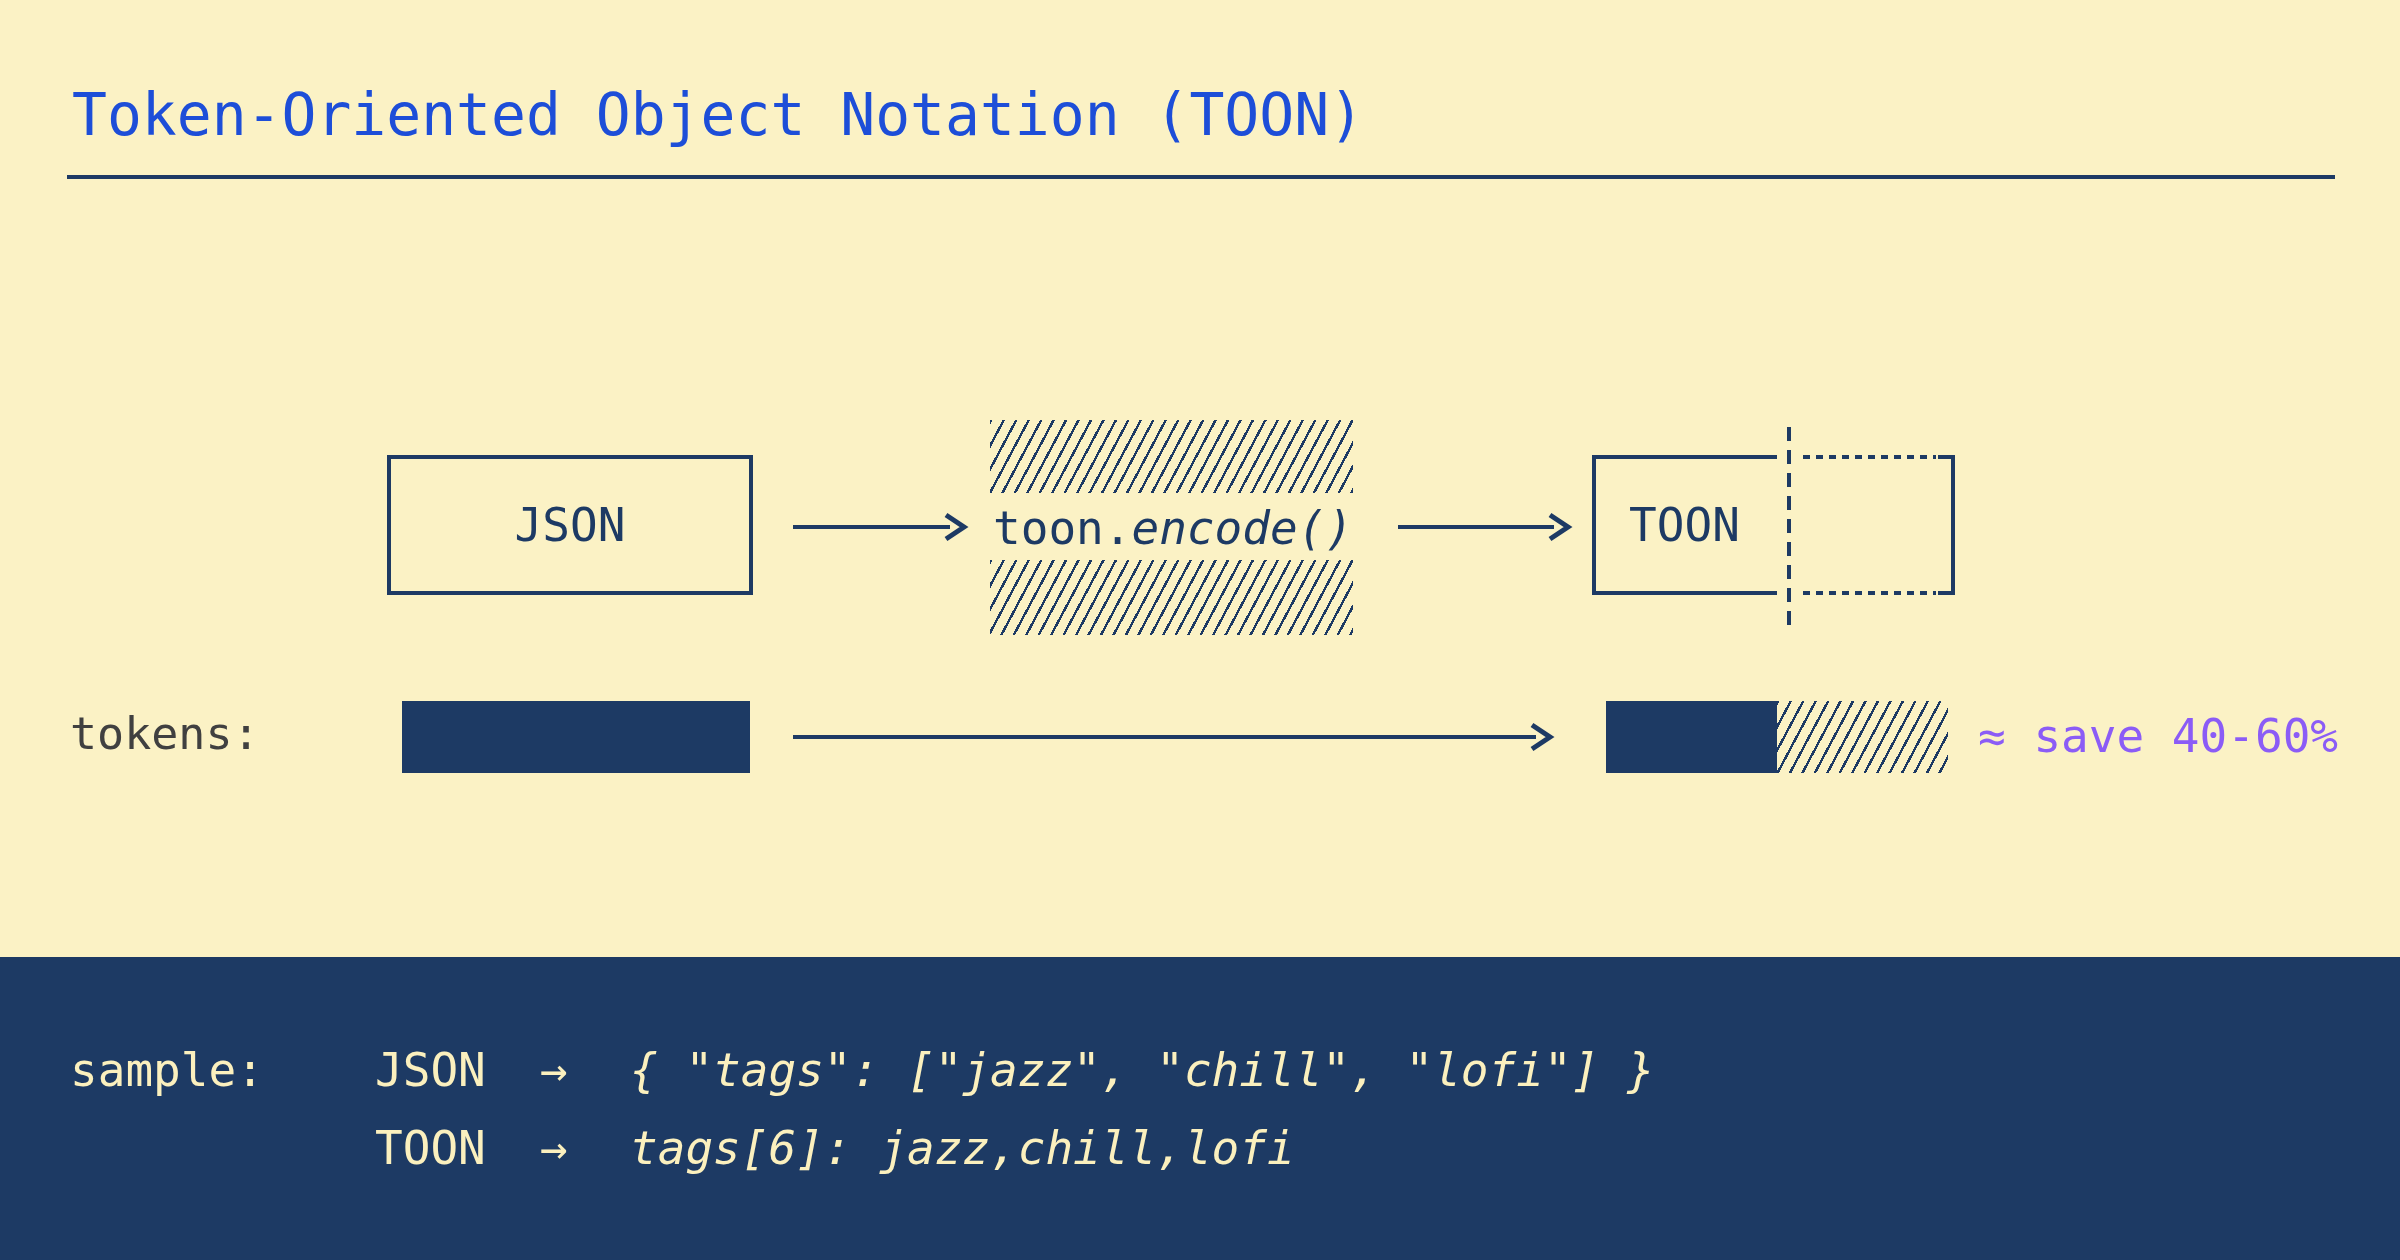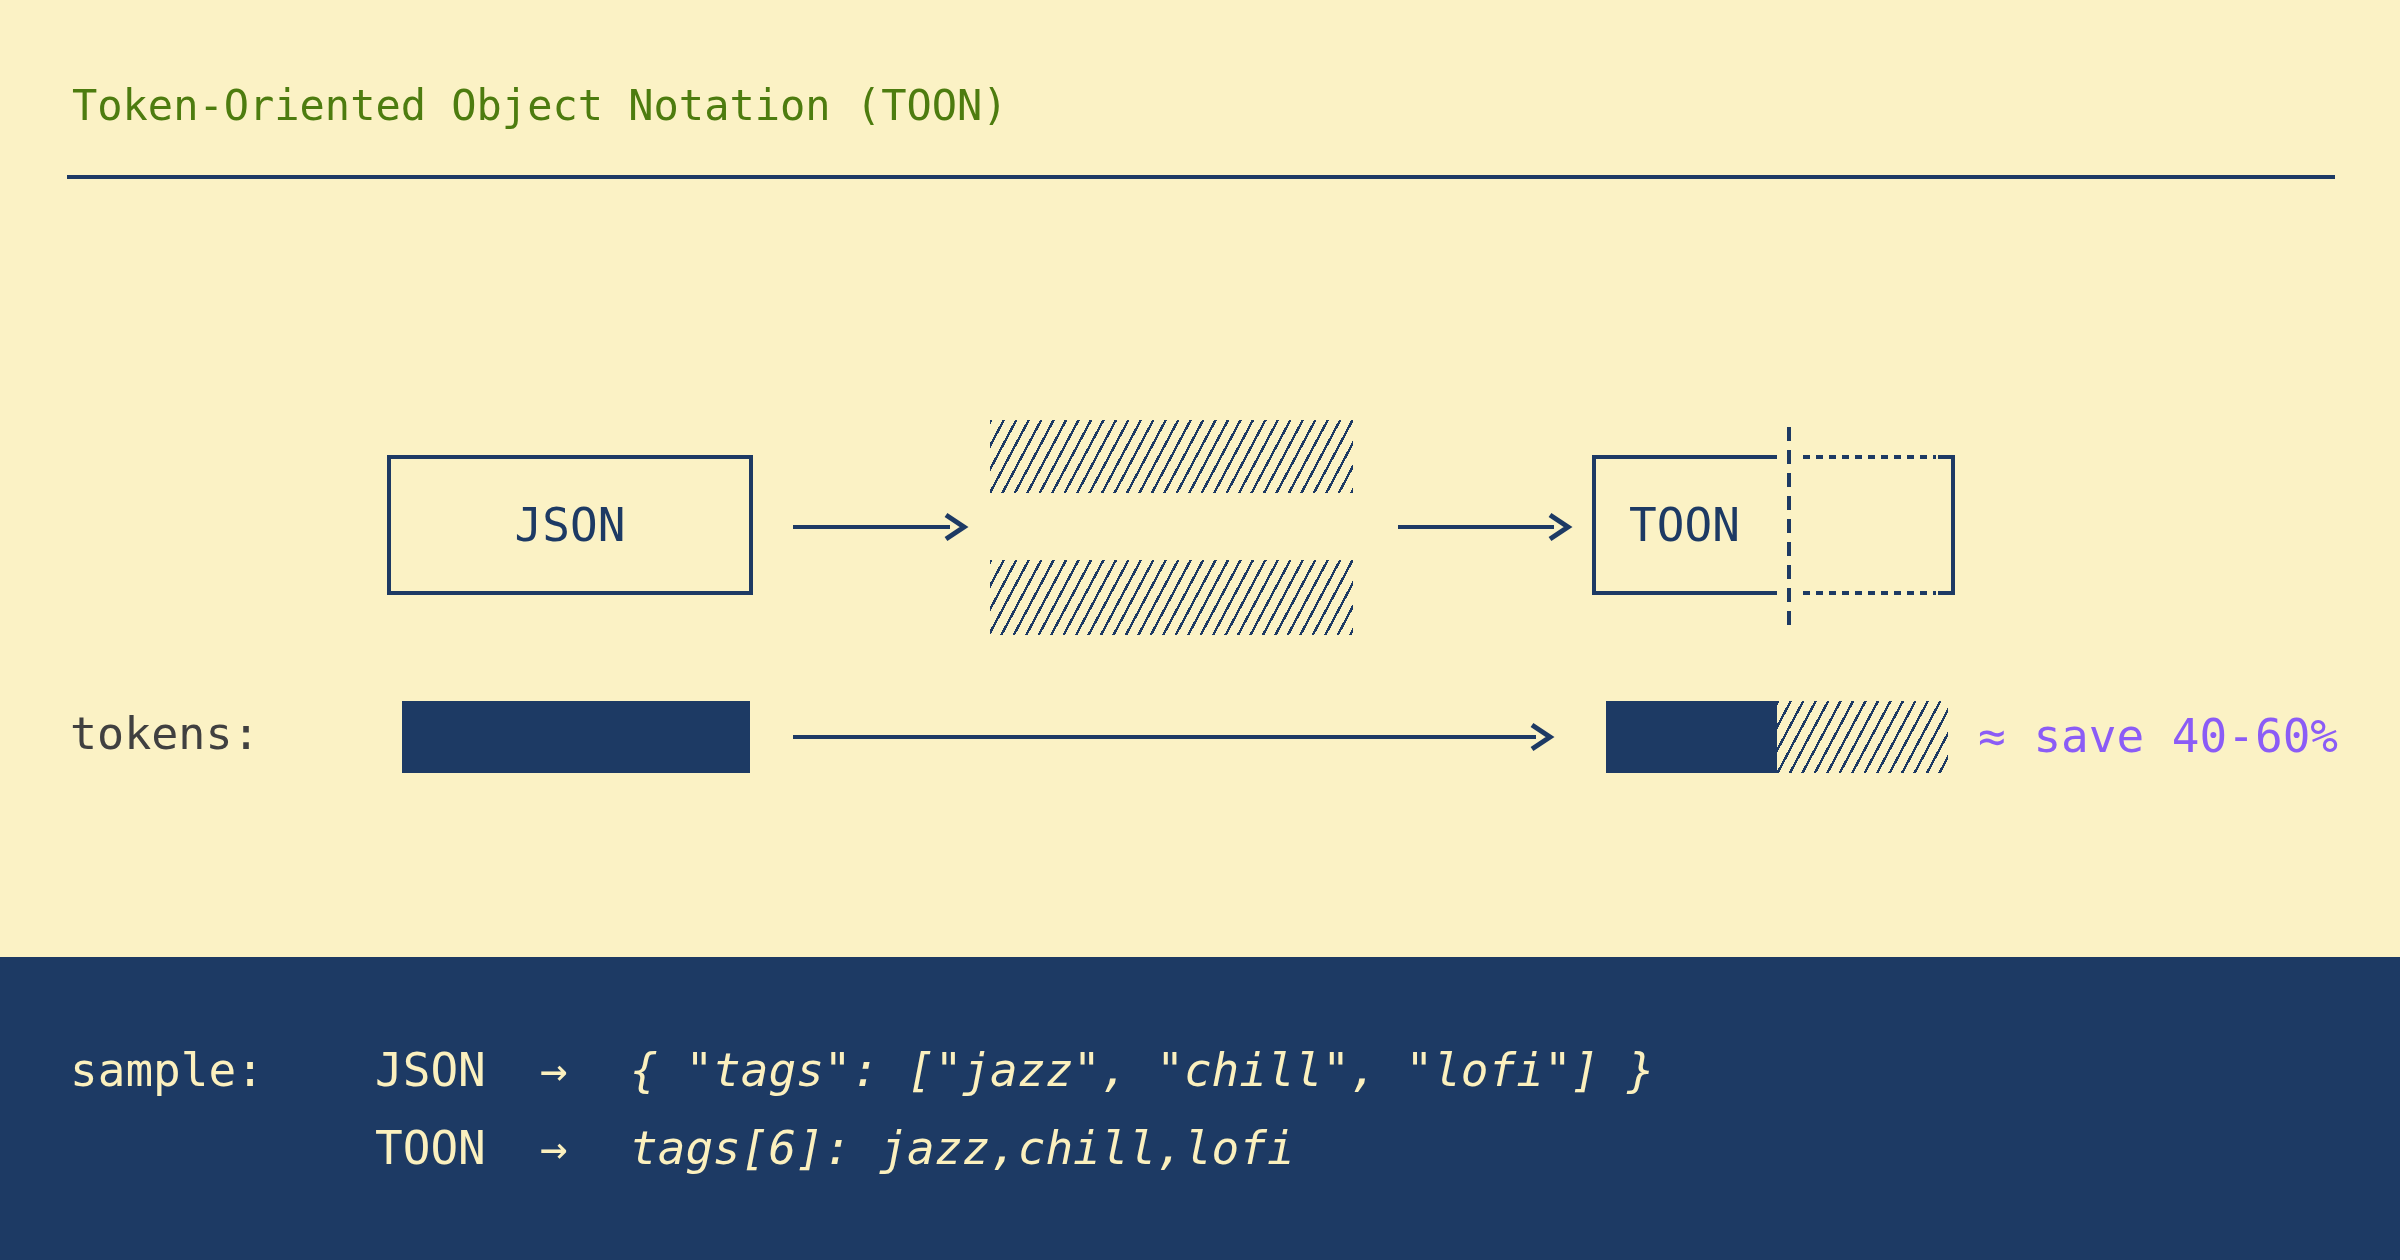--- a/index.html
+++ b/index.html
@@ -5,21 +5,21 @@
   html,body{margin:0;padding:0;}
   body{
     width:2400px;height:1260px;
     font-family:"DejaVu Sans Mono", monospace;
     background:#FBF2C5;
     position:relative;overflow:hidden;
   }
   .canvas{position:absolute;inset:0;}
   .title{
     position:absolute;left:72px;top:81px;
-    font-size:42px;letter-spacing:0;color:#4d7c0f;white-space:pre;
+    font-size:58px;letter-spacing:0;color:#1d4ed8;white-space:pre;
   }
   .rule{
     position:absolute;left:67px;top:175px;width:2268px;height:4px;
     background:#1D3A64;
   }
   .box{
     position:absolute;box-sizing:border-box;border:4px solid #1D3A64;
     display:flex;align-items:center;justify-content:center;
     font-size:46px;color:#1D3A64;
   }
@@ -74,20 +74,21 @@
 <div class="canvas">
 
   <div class="title">Token-Oriented Object Notation (TOON)</div>
   <div class="rule"></div>
 
   <div class="box json-box">
     <span>JSON</span>
   </div>
 
   <div class="hatch hatch-top"></div>
+  <div class="encode-text"><span>toon.</span><span class="italic">encode()</span></div>
   <div class="hatch hatch-bottom"></div>
 
   <div class="toon-label">
     <span>TOON</span>
   </div>
 
   <div class="tokens-label">tokens:</div>
   <div class="bar json-bar"></div>
   <div class="bar toon-bar"></div>
   <div class="toon-hatch-bar"></div>

